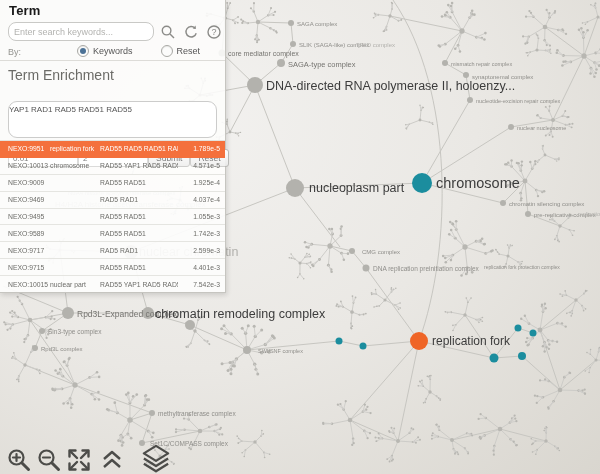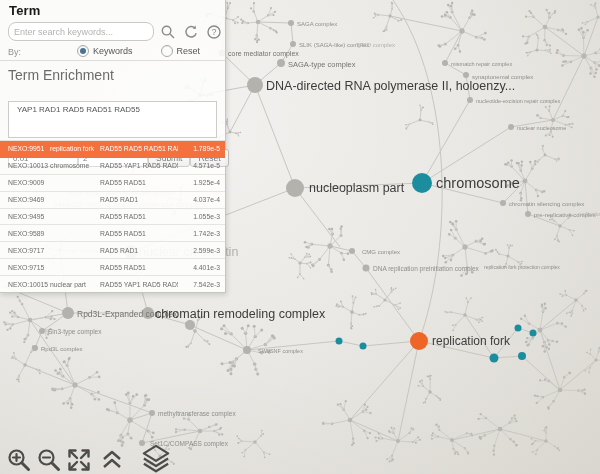--- a/index.html
+++ b/index.html
@@ -19,22 +19,22 @@
   #search-input::placeholder{color:#b3b3b0;}
   .icon-btn{width:19px;height:19px;background:none;border:none;padding:0;display:flex;align-items:center;justify-content:center;cursor:pointer;}
   .icon-btn svg{stroke:#8b8b88;fill:none;stroke-width:1.4;}
   .by-row{position:absolute;left:8px;top:45px;display:flex;align-items:center;font-size:9px;color:#949490;gap:46px;}
   .radio{display:inline-flex;align-items:center;gap:4px;color:#555;cursor:pointer;}
   .radio-dot{width:10px;height:10px;border-radius:50%;border:1px solid #a9a9a5;background:#fcfcfb;
     box-shadow:inset 0 1px 1px rgba(0,0,0,.08);position:relative;}
   .radio-dot.checked::after{content:"";position:absolute;inset:2px;border-radius:50%;background:#4c7296;}
   .te-section{position:absolute;left:0;right:0;top:60px;border-top:1px solid #dddcd8;padding:6px 8px 0 8px;box-sizing:border-box;}
   .te-heading{font-size:14px;color:#6b6b67;margin-bottom:18px;}
-  #query-textarea{width:100%;box-sizing:border-box;height:37px;border:1px solid #cccccb;border-radius:0;
-    font-size:8px;color:#555;padding:3px 8px;resize:none;font-family:inherit;background:#fff;outline:none;}
+  #query-textarea{width:100%;box-sizing:border-box;height:37px;border:1px solid #cccccb;border-radius:9px;
+    font-size:8px;color:#555;padding:3px 0;resize:none;font-family:inherit;background:#fff;outline:none;}
   .te-controls{display:flex;margin-top:7px;align-items:center;}
   .num-input{width:60px;height:15px;border:1px solid #ccccca;border-radius:2px;font-size:8px;padding:0 4px;color:#444;background:#fff;outline:none;font-family:inherit;}
   .btn{height:18px;font-size:8.5px;color:#444;background:linear-gradient(#fefefe,#e9e9e8);
     border:1px solid #b9b9b6;border-radius:3px;padding:0 7px;cursor:pointer;font-family:inherit;}
   #results{position:absolute;left:0;right:0;top:140px;bottom:0;overflow:hidden;border-top:1px solid #e3e3df;}
   .result-row{display:grid;grid-template-columns:42px 50px 1fr 42px;align-items:center;height:15.9px;
     font-size:6.8px;color:#6c6c68;border-bottom:1px solid #e5e5e1;padding:0 5px 0 8px;
     background:rgba(255,255,255,0.30);cursor:pointer;}
   .result-row span{white-space:nowrap;overflow:hidden;}
   .result-row .col-pval{text-align:right;}

